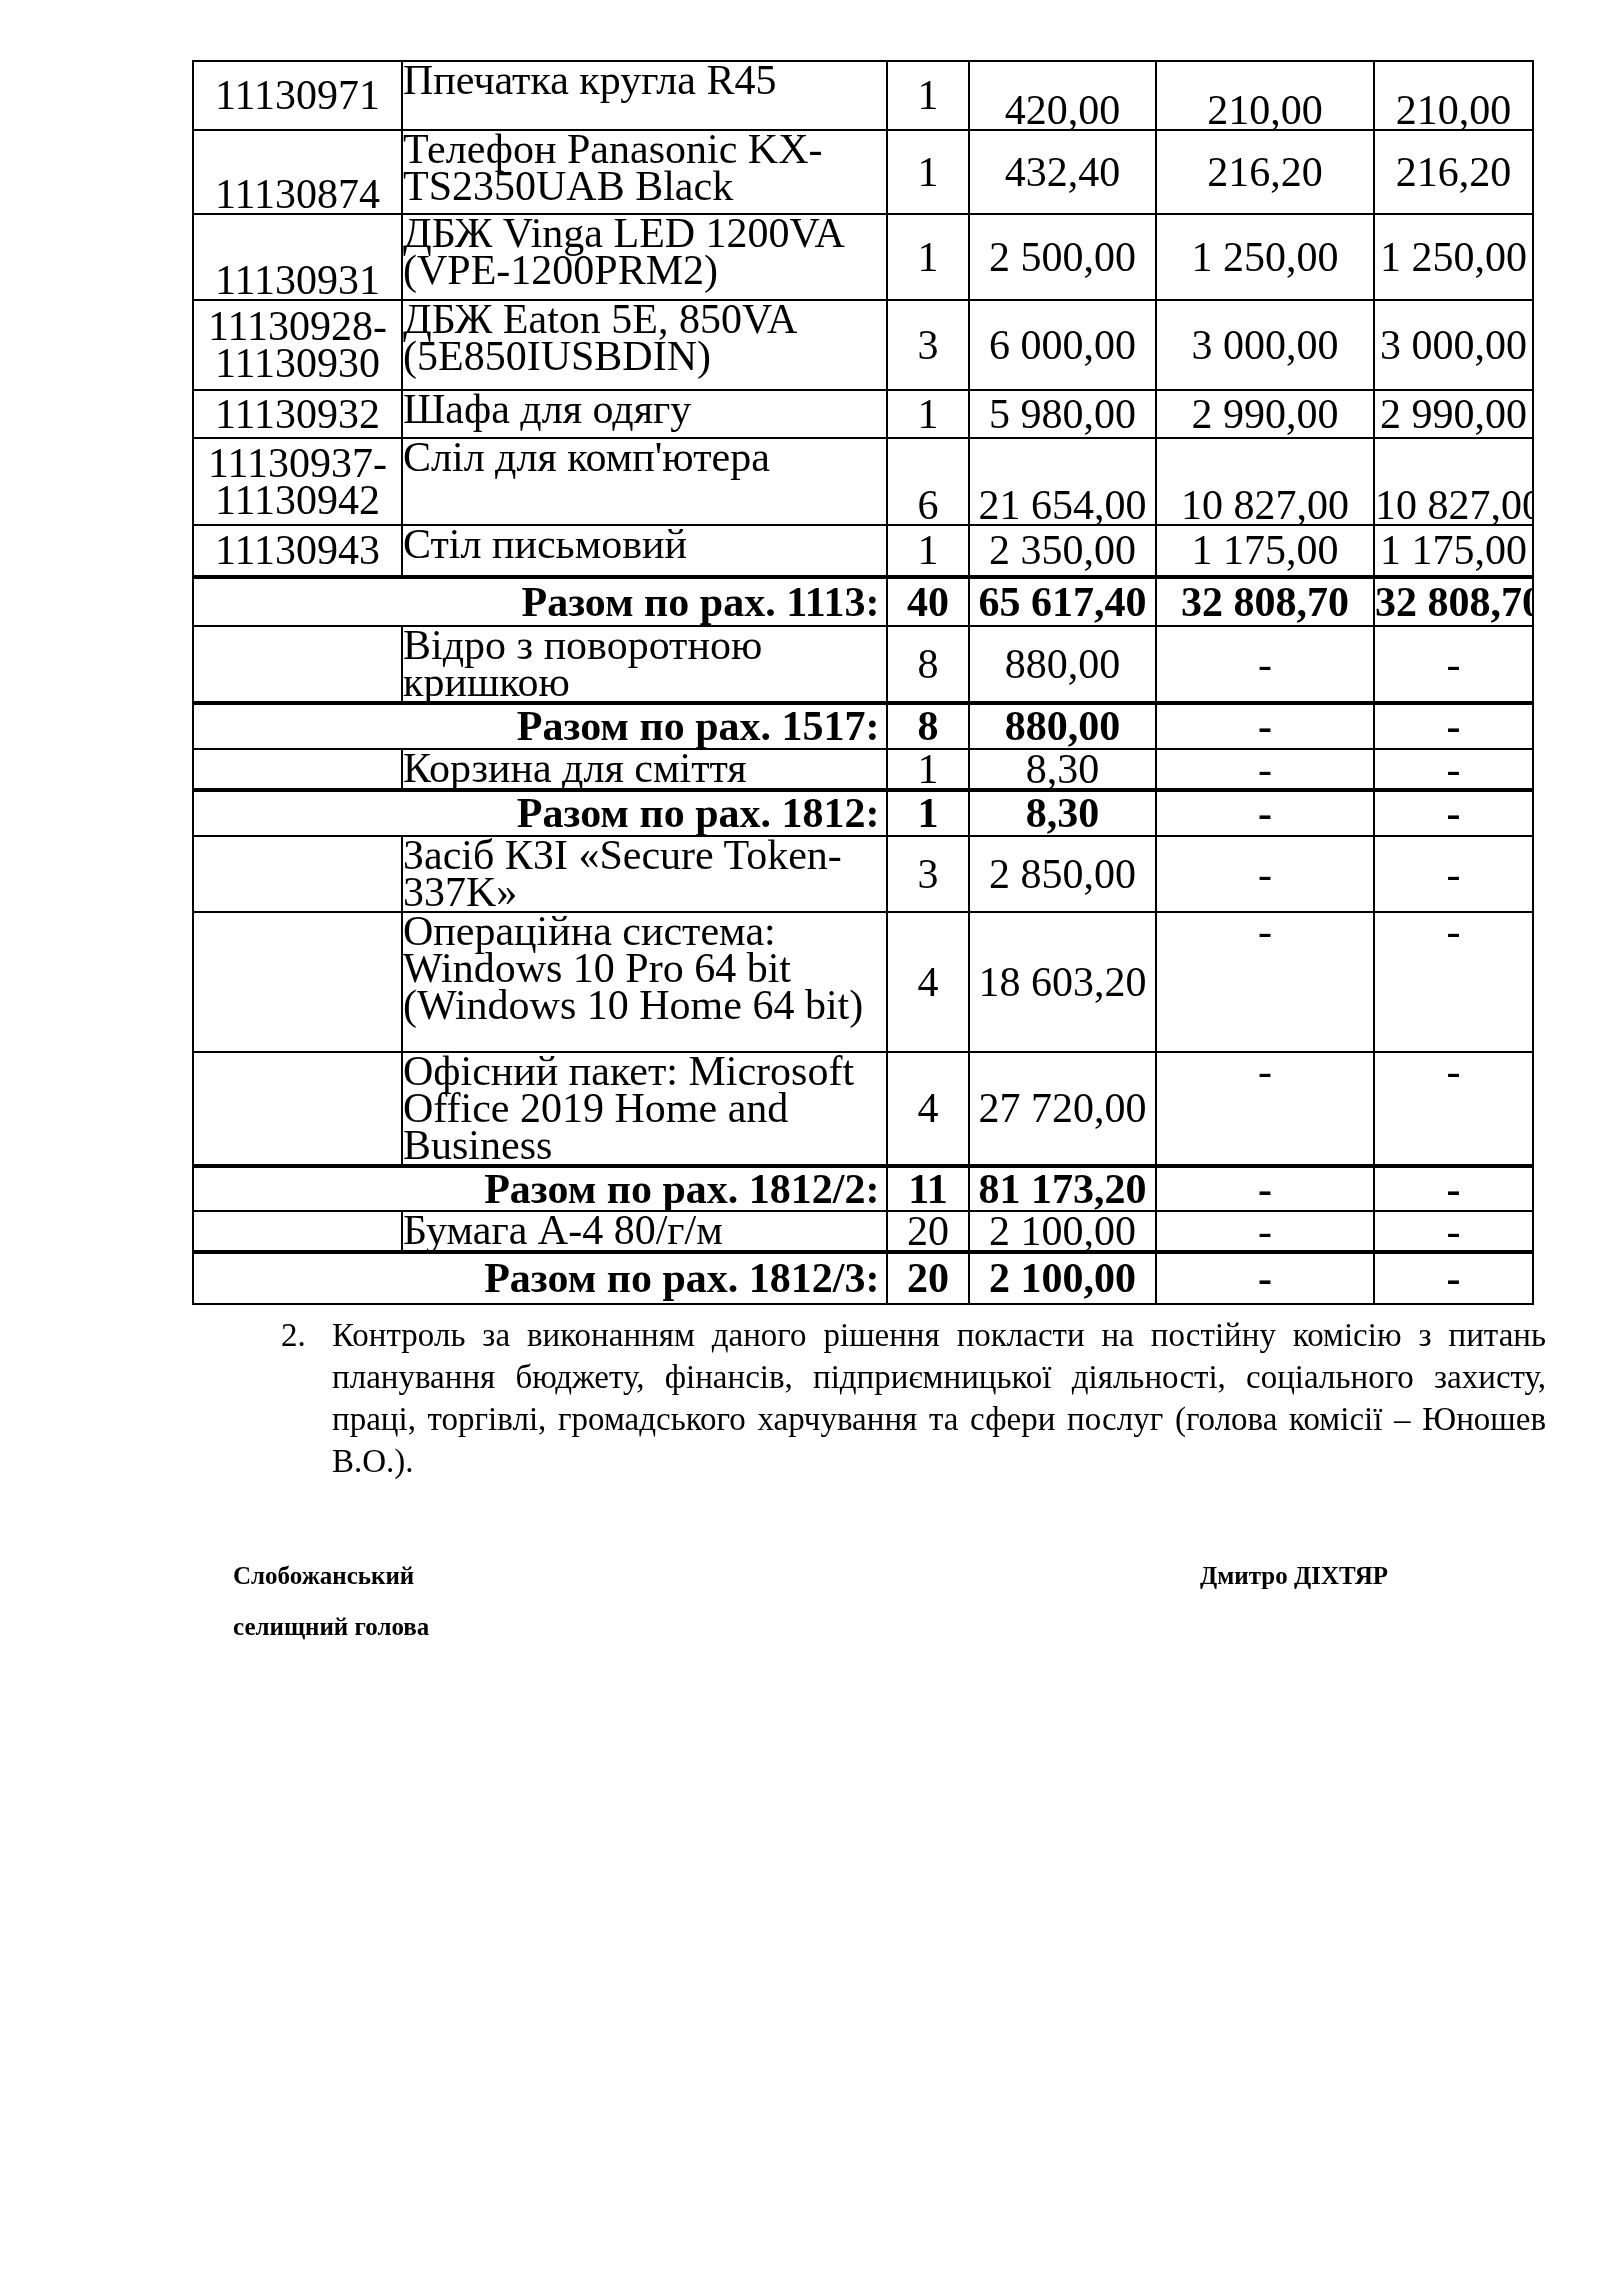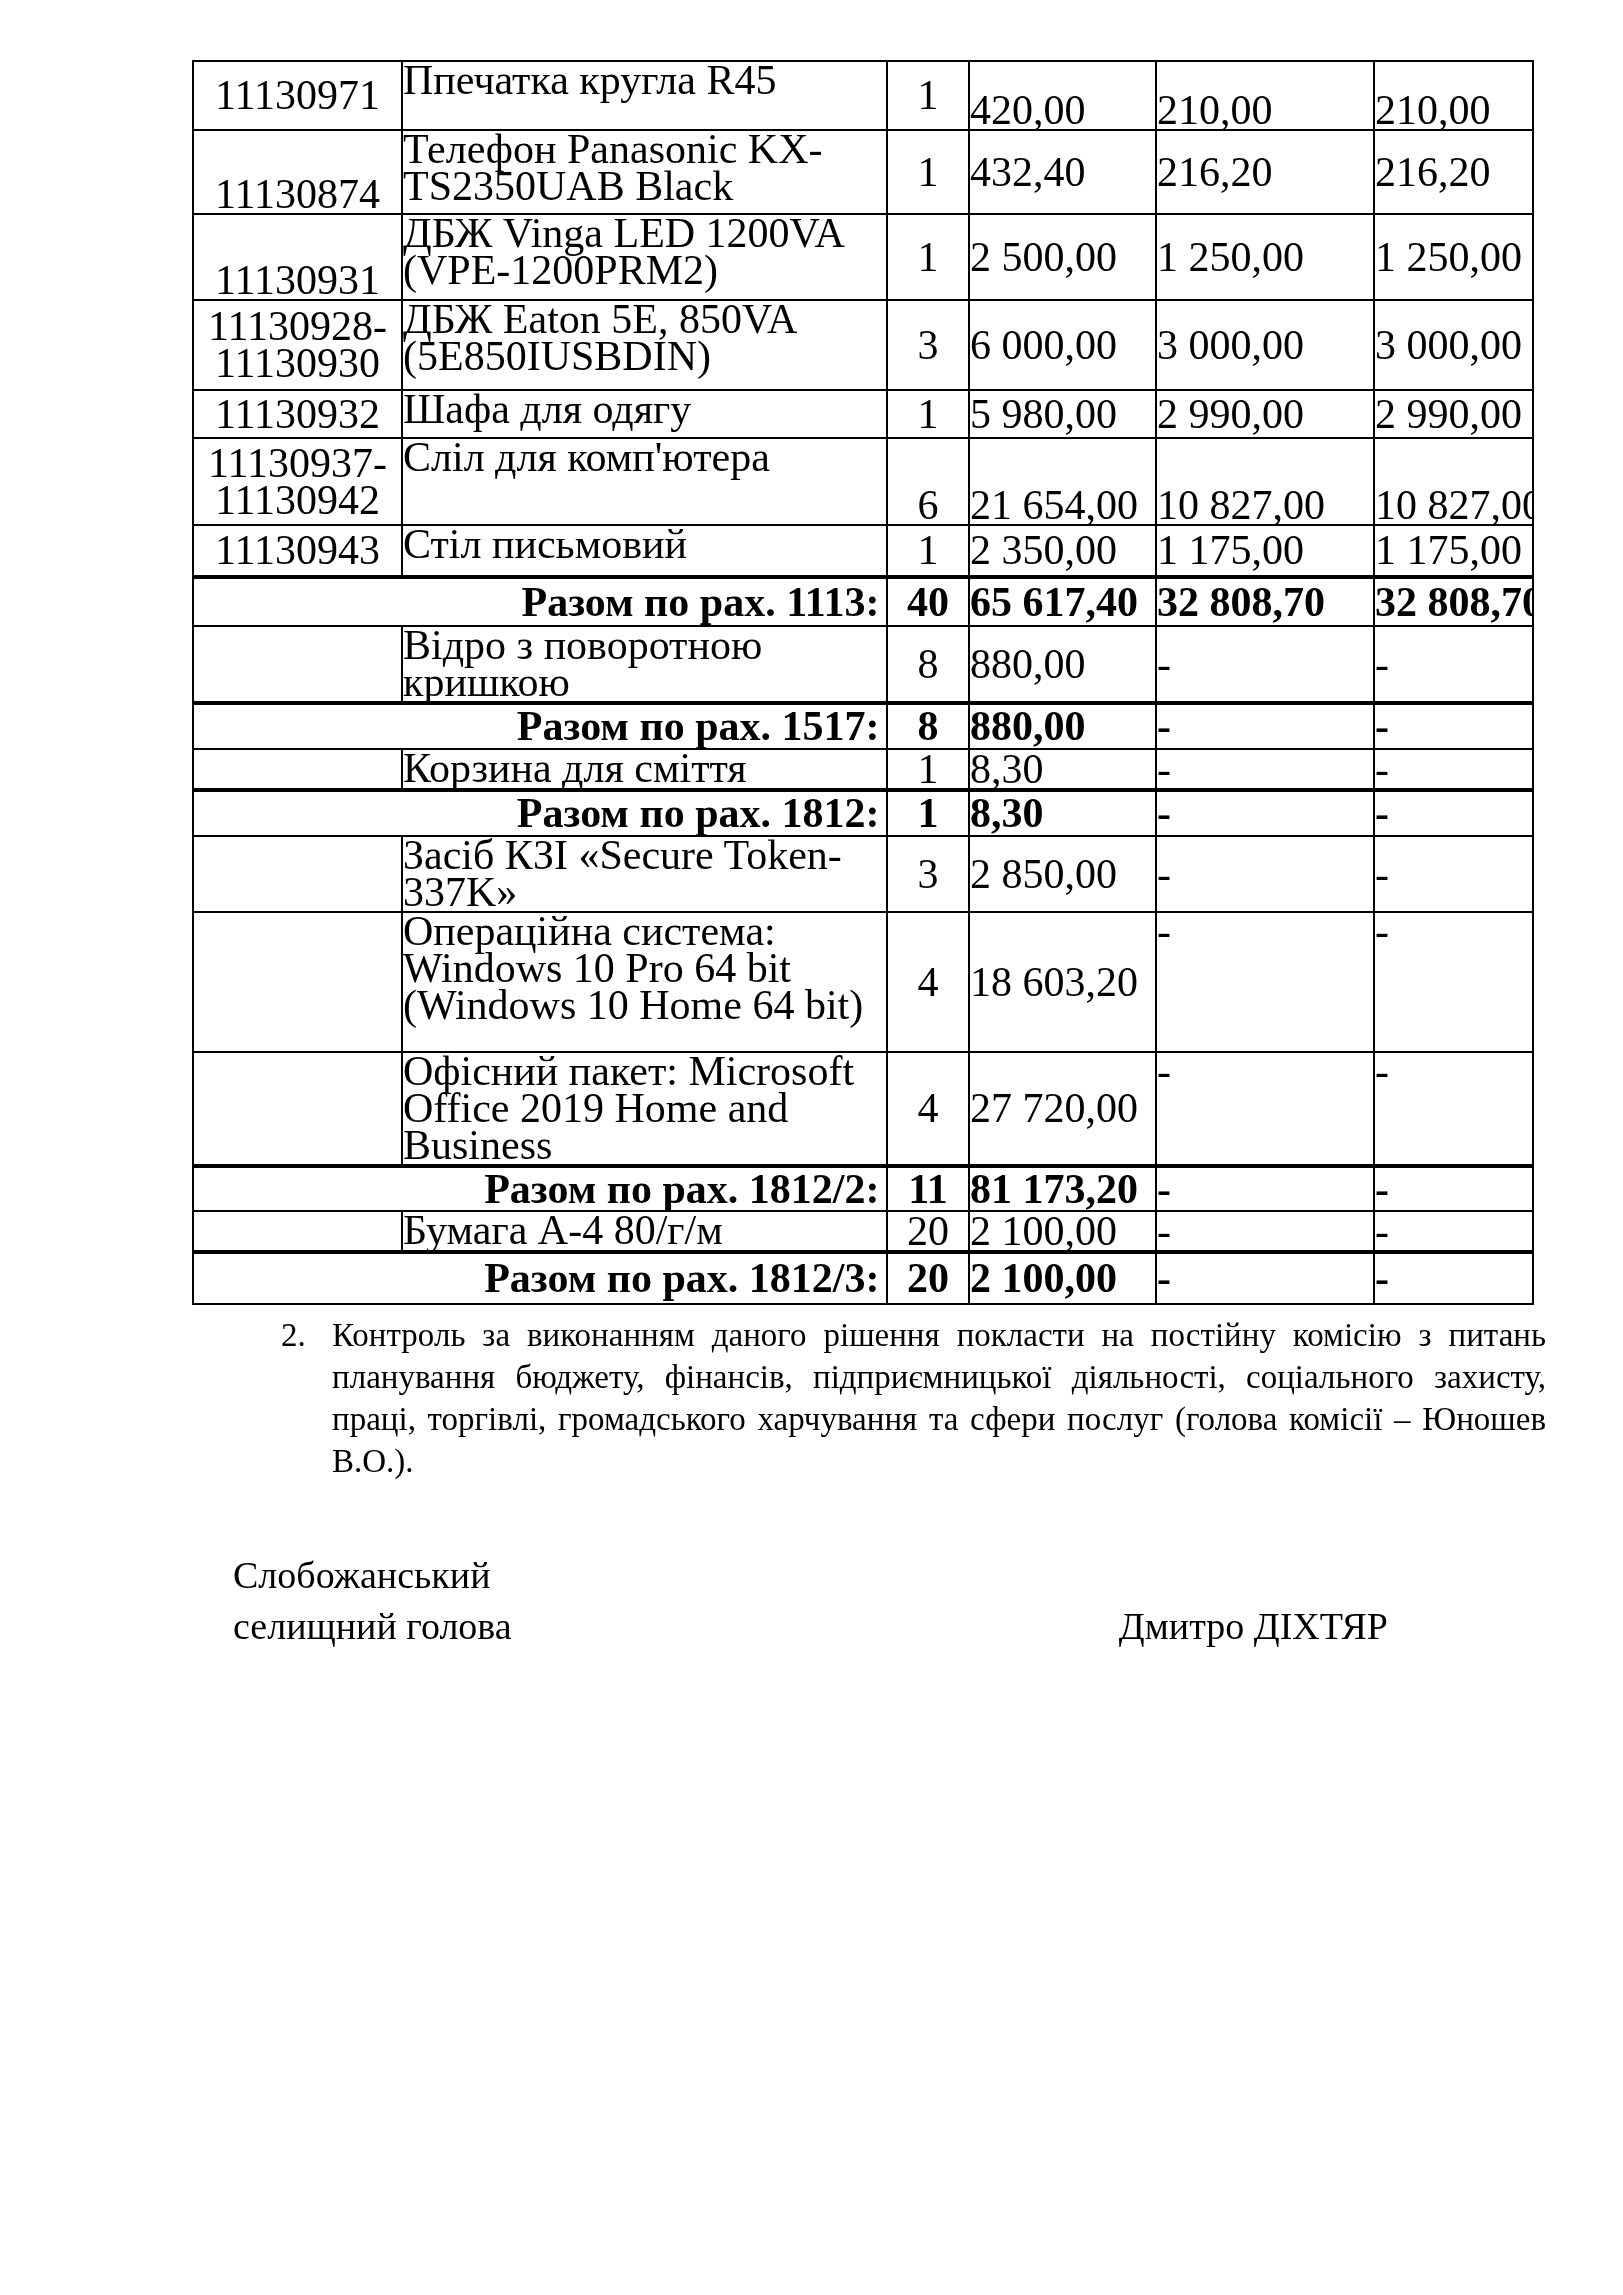--- a/index.html
+++ b/index.html
@@ -44,21 +44,21 @@
     text-align: left;
     vertical-align: top;
     padding: 5.2px 29.5px 3.9px 10.5px;
   }
   td.q {
     text-align: center;
     vertical-align: middle;
     white-space: nowrap;
   }
   td.a {
-    text-align: left;
+    text-align: center;
     vertical-align: middle;
     white-space: nowrap;
   }
   td.vb { vertical-align: bottom; padding-bottom: 7.9px; }
   td.vt { vertical-align: top; padding-top: 9.2px; }
   tr.tot td { font-weight: bold; border-top-width: 4.6px; }
   tr.tot td.lbl {
     text-align: right;
     vertical-align: middle;
     padding: 2.6px 6.5px 2.6px 10.5px;
@@ -85,23 +85,24 @@
   }
 
   
   .sig {
     position: absolute;
     left: 233px;
     top: 1550px;
     width: 1155px;
     display: flex;
     justify-content: space-between;
-    align-items: flex-end;
-    font-size: 38px;
+    align-items: flex-start;
+    font-size: 25px;
     line-height: 51px;
+    font-weight: bold;
   }
 </style>
 </head>
 <body>
 
 <div class="page">
 
   <table class="inv">
     <colgroup>
       <col style="width:209px">

